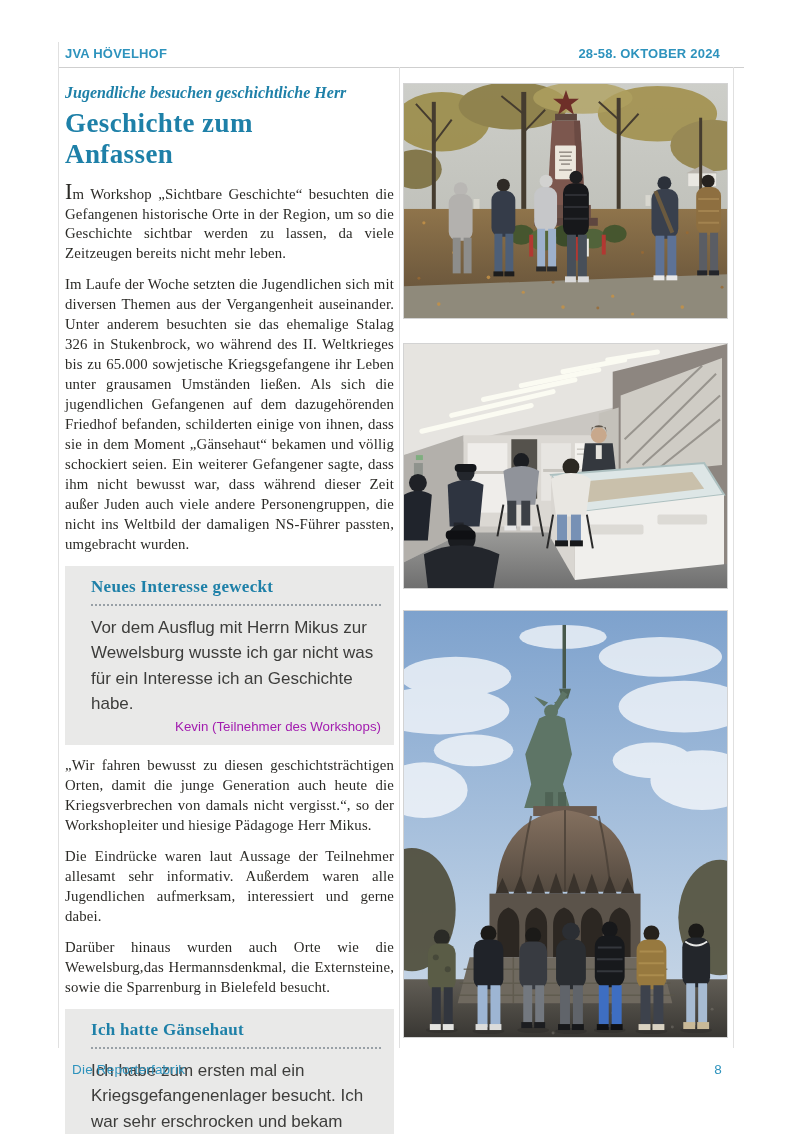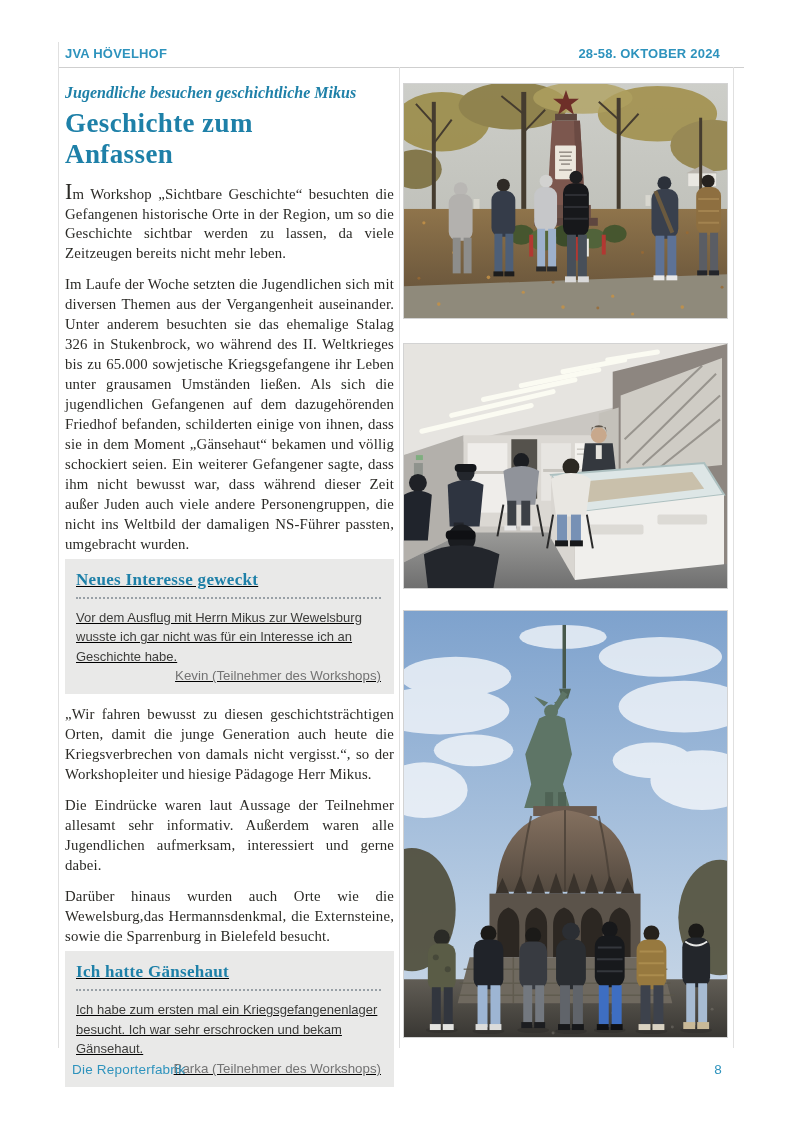--- a/index.html
+++ b/index.html
@@ -19,28 +19,28 @@
 
   
   .left-col { position:absolute; left:65px; top:84px; width:329px; }
   .kicker { font-style:italic; font-weight:700; font-size:16px; color:#1e80a8; margin:0 0 6px 0; }
   .title  { margin:0; width:268px; font-size:27px; font-weight:700; line-height:1.14;
             color:#1e80a8; letter-spacing:.4px; }
   .para { margin:11px 0 0 0; font-size:14.8px; line-height:1.35; text-align:justify;
           color:#2b2a26; letter-spacing:.15px; }
   .para.lead::first-letter { font-size:1.5em; line-height:.95; }
 
-  .quote-box { margin-top:4px; background:#e9e9e8; padding:11px 13px 11px 11px;text-decoration:underline; }
+  .quote-box { margin-top:11px; background:#e9e9e8; padding:11px 13px 11px 26px; }
   .qtitle { margin:0; font-size:17px; font-weight:700; color:#1e80a8; letter-spacing:.3px;
             font-family:"Liberation Serif", serif; }
   .qdots  { border-top:2px dotted #98a0a6; margin:7px 0 9px 0; height:0; }
-  .qtext  { margin:0; font-family:"Liberation Sans", sans-serif; font-size:13px;
+  .qtext  { margin:0; font-family:"Liberation Sans", sans-serif; font-size:17px;
             line-height:1.5; color:#3d3d3b; }
   .qattr  { margin:2px 0 0 0; font-family:"Liberation Sans", sans-serif; font-size:13.3px;
-            color:#737373; text-align:right; }
+            color:#a21caf; text-align:right; }
 
   
   .right-col { position:absolute; left:403px; top:83px; width:325px; }
   .photo { margin:0 0 24px 0; border:1px solid #d3d3d3; line-height:0; background:#fff; }
   .photo:last-child { margin-bottom:0; }
   .photo svg { display:block; }
 </style>
 </head>
 <body>
 
@@ -49,21 +49,21 @@
   <div class="hf header">
     <span>JVA HÖVELHOF</span>
     <span>28-58. OKTOBER 2024</span>
   </div>
   <div class="hrule"></div>
   <div class="vline vl-left"></div>
   <div class="vline vl-mid"></div>
   <div class="vline vl-right"></div>
 
   <main class="left-col">
-    <div class="kicker">Jugendliche besuchen geschichtliche Mikus</div>
+    <div class="kicker">Jugendliche besuchen geschichtliche Herr</div>
     <h1 class="title">Geschichte zum Anfassen</h1>
 
     <p class="para lead">Im Workshop „Sichtbare Geschichte“ besuchten die Gefangenen historische Orte in der Region, um so die Geschichte sichtbar werden zu lassen, da viele Zeitzeugen bereits nicht mehr leben.</p>
     <p class="para">Im Laufe der Woche setzten die Jugendlichen sich mit diversen Themen aus der Vergangenheit auseinander. Unter anderem besuchten sie das ehemalige Stalag 326 in Stukenbrock, wo während des II. Weltkrieges bis zu 65.000 sowjetische Kriegsgefangene ihr Leben unter grausamen Umständen ließen. Als sich die jugendlichen Gefangenen auf dem dazugehörenden Friedhof befanden, schilderten einige von ihnen, dass sie in dem Moment „Gänsehaut“ bekamen und völlig schockiert seien. Ein weiterer Gefangener sagte, dass ihm nicht bewusst war, dass während dieser Zeit außer Juden auch viele andere Personengruppen, die nicht ins Weltbild der damaligen NS-Führer passten, umgebracht wurden.</p>
 
     <section class="quote-box">
       <h2 class="qtitle">Neues Interesse geweckt</h2>
       <div class="qdots"></div>
       <p class="qtext">Vor dem Ausflug mit Herrn Mikus zur Wewelsburg wusste ich gar nicht was für ein Interesse ich an Geschichte habe.</p>
       <p class="qattr">Kevin  (Teilnehmer des Workshops)</p>

